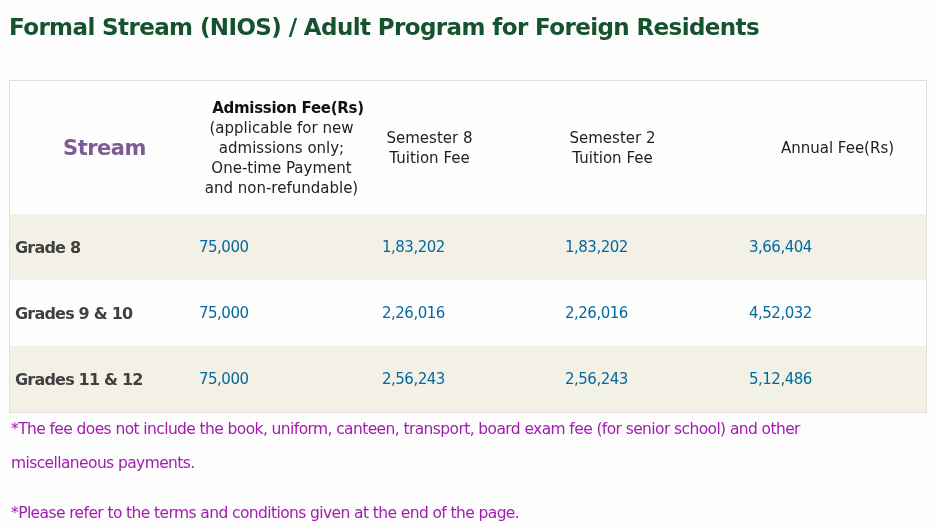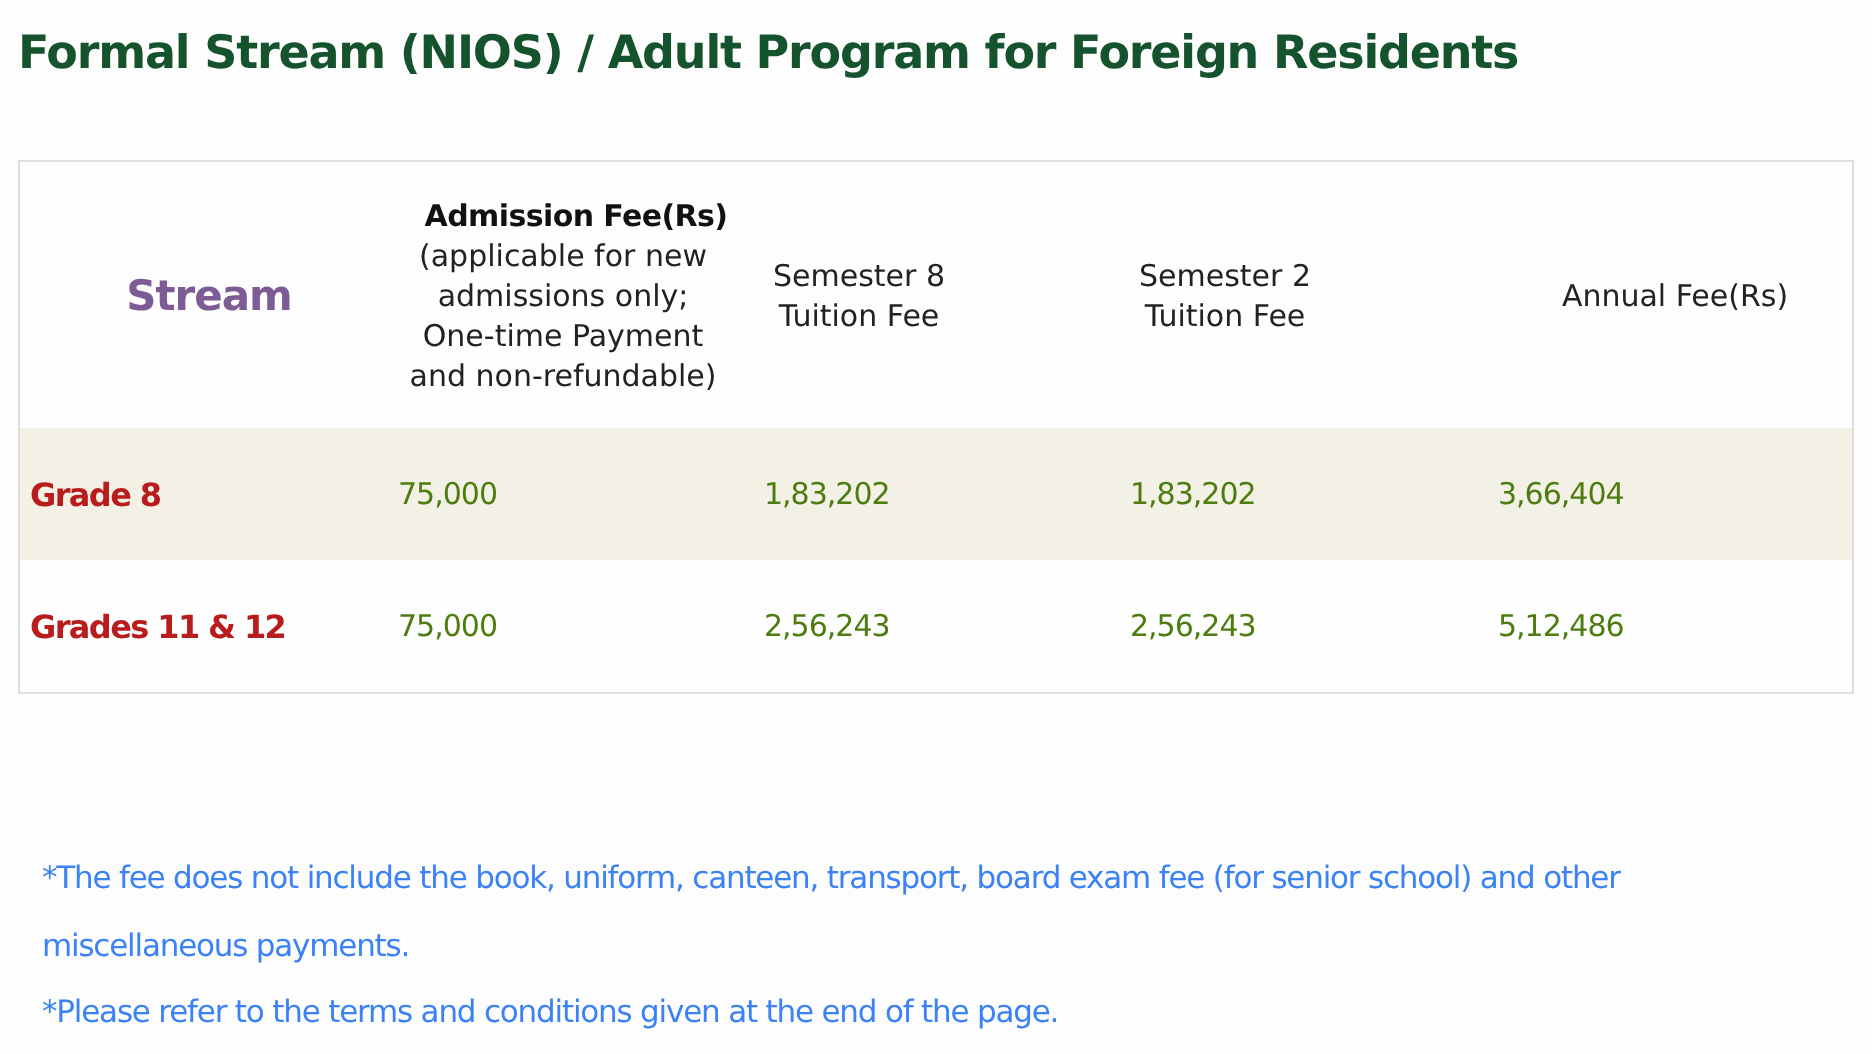--- a/index.html
+++ b/index.html
@@ -22,26 +22,26 @@
   }
   table { width: 100%; border-collapse: collapse; font-size: 15px; }
   th, td { text-align: left; vertical-align: middle; padding: 0 0 0 5px; }
   thead tr { height: 133px; background: #fefefe; }
   th { font-weight: normal; line-height: 20px; color: #222; text-align: center; }
   th.stream { color: #7d5c95; font-weight: bold; font-size: 21px; letter-spacing: -0.5px; }
   th .bold { font-weight: bold; color: #111; display: block; letter-spacing: -0.3px; }
   tbody tr { height: 66px; }
   tbody tr:nth-child(odd) { background: #f3f0e6; }
   tbody tr:nth-child(even) { background: #fefefe; }
-  td.grade { color: #b91c1c; font-weight: bold; font-size: 16px; letter-spacing: -0.8px; }
-  td { color: #4d7c0f; letter-spacing: -0.5px; }
+  td.grade { color: #404040; font-weight: bold; font-size: 16px; letter-spacing: -0.8px; }
+  td { color: #0369a1; letter-spacing: -0.5px; }
   col.c1 { width: 184px; } col.c2 { width: 183px; } col.c3 { width: 183px; } col.c4 { width: 184px; }
   .note {
-    position: absolute; left: 9px; font-size: 15.5px; color: #3b82f6;
-    letter-spacing: -0.6px; margin: 12px;
+    position: absolute; left: 9px; font-size: 15.5px; color: #a21caf;
+    letter-spacing: -0.6px; margin: 2px;
   }
 </style>
 </head>
 <body>
 
 <h1 class="title">Formal Stream (NIOS) / Adult Program for Foreign Residents</h1>
 
 <div class="table-wrap">
   <table>
     <colgroup>
@@ -69,25 +69,32 @@
     </thead>
     <tbody>
       <tr>
         <td class="grade">Grade 8</td>
         <td>75,000</td>
         <td>1,83,202</td>
         <td>1,83,202</td>
         <td>3,66,404</td>
       </tr>
       <tr>
+        <td class="grade">Grades 9 &amp; 10</td>
+        <td>75,000</td>
+        <td>2,26,016</td>
+        <td>2,26,016</td>
+        <td>4,52,032</td>
+      </tr>
+      <tr>
         <td class="grade">Grades 11 &amp; 12</td>
         <td>75,000</td>
         <td>2,56,243</td>
         <td>2,56,243</td>
         <td>5,12,486</td>
       </tr>
     </tbody>
   </table>
 </div>
 
 <p class="note" style="top:418px">*The fee does not include the book, uniform, canteen, transport, board exam fee (for senior school) and other</p>
 <p class="note" style="top:452px">miscellaneous payments.</p>
-<p class="note" style="top:485px">*Please refer to the terms and conditions given at the end of the page.</p>
+<p class="note" style="top:502px">*Please refer to the terms and conditions given at the end of the page.</p>
 
 </body></html>

